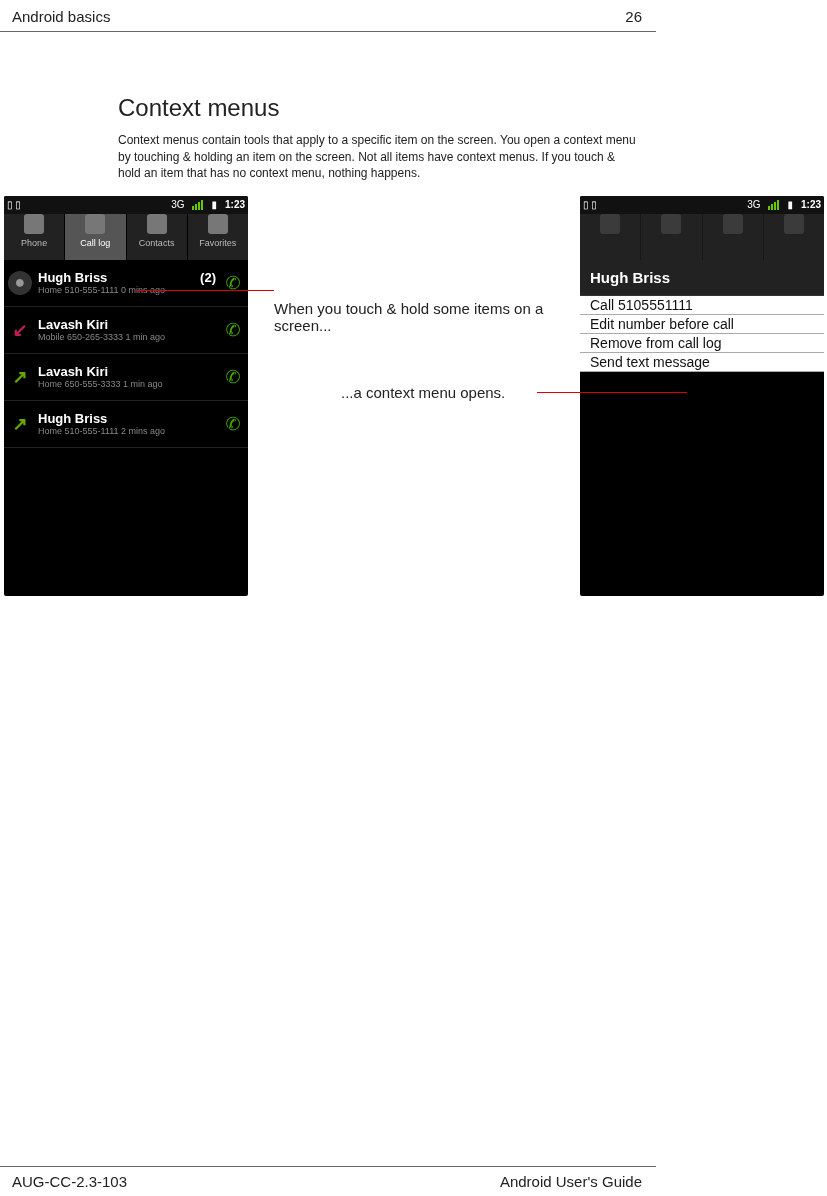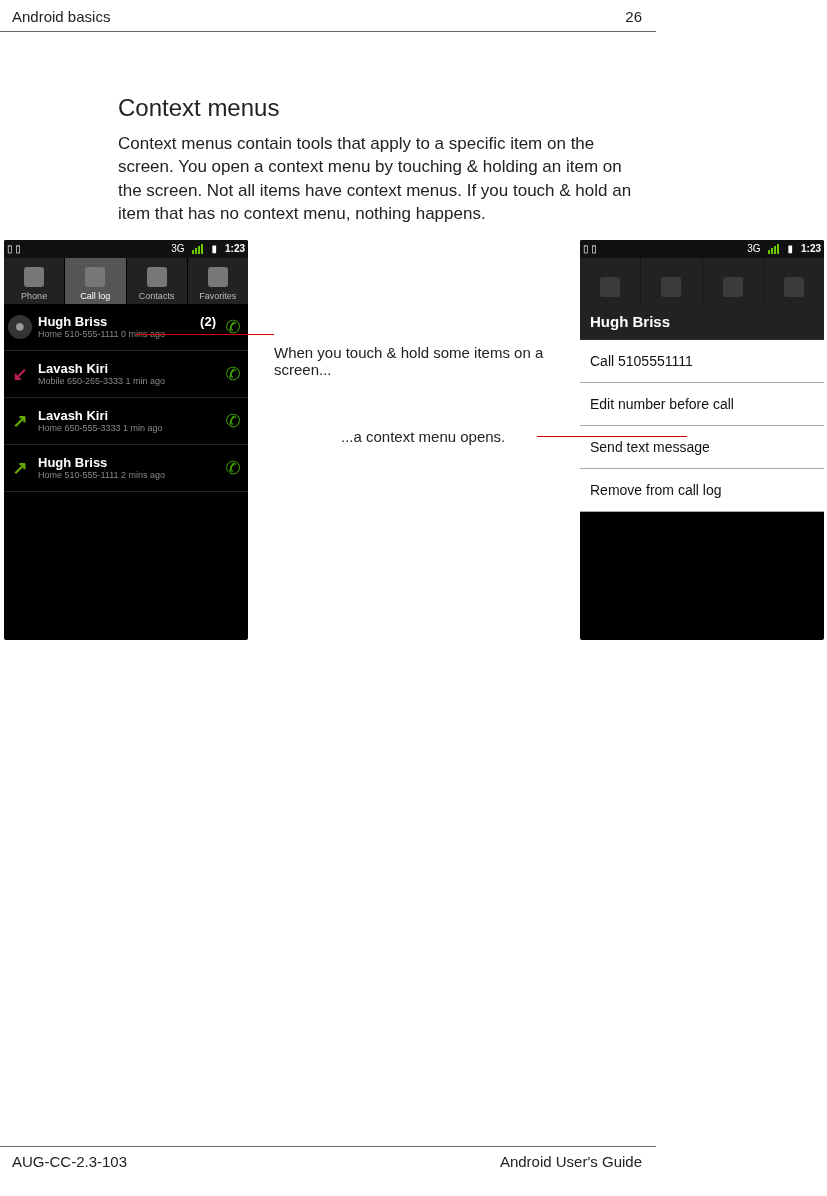--- a/index.html
+++ b/index.html
@@ -2,55 +2,55 @@
 <html><head>
 <meta charset="utf-8">
 <style>
   html,body{margin:0;padding:0;font-family:Arial,Helvetica,sans-serif;color:#222;background:#fff}
   .page{width:656px;height:1196px;position:relative;box-sizing:border-box}
   .hdr{display:flex;justify-content:space-between;align-items:flex-end;padding:8px 14px 6px 12px;font-size:15px;border-bottom:1px solid #666}
   .hdr .title{letter-spacing:0}
   .hdr .num{}
   .body{padding:14px 16px 0 118px}
   h2{font-size:24px;font-weight:normal;margin:48px 0 10px 0}
-  p.intro{font-size:17px;line-height:1.38;margin:0 4px 14px 0}
+  p.intro{font-size:12px;line-height:1.38;margin:0 4px 14px 0}
   .figs{position:relative;height:420px;margin-left:-116px}
   .phone{position:absolute;width:244px;height:400px;background:#000;border-radius:2px;overflow:hidden;font-size:11px;color:#ddd}
   .phone.left{left:2px;top:0}
   .phone.right{left:578px;top:0}
   .statusbar{height:18px;background:#111;display:flex;justify-content:space-between;align-items:center;padding:0 3px;font-size:10px;color:#fff}
   .statusbar .sicons{display:flex;gap:3px;align-items:center}
   .statusbar .ricons{display:flex;gap:8px;align-items:center}
   .sigbars{display:inline-flex;align-items:flex-end;gap:1px}
   .sigbars span{width:2px;background:#6c0}
   .sigbars span:nth-child(1){height:4px}.sigbars span:nth-child(2){height:6px}.sigbars span:nth-child(3){height:8px}.sigbars span:nth-child(4){height:10px}
   .tabs{display:flex;height:46px;background:#222}
-  .tab{flex:1;display:flex;flex-direction:column;align-items:center;justify-content:flex-end;padding-bottom:3px;font-size:9px;color:#bbb;border-right:1px solid #000}
+  .tab{flex:1;display:flex;flex-direction:column;align-items:center;padding-bottom:3px;font-size:9px;color:#bbb;border-right:1px solid #000}
   .tab:last-child{border-right:none}
   .tab.active{background:#555;color:#fff}
   .tab .ic{width:20px;height:20px;margin-bottom:4px;background:#777;border-radius:3px}
   .row{display:flex;align-items:center;height:46px;border-bottom:1px solid #222;padding:0 4px;gap:6px}
   .row .dir{width:24px;height:24px;display:flex;align-items:center;justify-content:center;font-size:18px;font-weight:bold}
   .row .txt{flex:1;min-width:0}
   .row .nm{color:#fff;font-size:13px;font-weight:bold;white-space:nowrap;overflow:hidden;text-overflow:ellipsis;display:flex;justify-content:space-between}
   .row .sub{color:#888;font-size:9px;white-space:nowrap}
   .row .call{width:22px;height:22px;color:#4a0;font-size:18px;display:flex;align-items:center;justify-content:center}
   .dir.missed{color:#c02050}
   .dir.out{color:#6a0}
   .dir.in{color:#999;background:#333;border-radius:50%}
   .ctxhead{background:#222;color:#fff;font-size:15px;font-weight:bold;padding:9px 10px;border-bottom:1px solid #333}
-  .ctxitem{background:#fff;color:#111;font-size:14px;padding:13px 10px;border-bottom:1px solid #aaa}
+  .ctxitem{background:#fff;color:#111;font-size:14px;padding:1px 10px;border-bottom:1px solid #aaa}
   .dimtabs .tab{opacity:.3}
   .ann{position:absolute;font-size:15px;color:#222}
   .ann.a1{left:272px;top:104px;width:270px}
   .ann.a2{left:339px;top:188px}
   .redline{position:absolute;height:0;border-top:1px solid #d00}
   .redline.l1{left:134px;top:94px;width:138px}
   .redline.l2{left:535px;top:196px;width:150px}
-  .ftr{position:absolute;left:0;bottom:0;width:100%;box-sizing:border-box;border-top:1px solid #666;padding:6px 14px 26px 12px;display:flex;justify-content:space-between;font-size:15px}
+  .ftr{position:absolute;left:0;bottom:0;width:100%;box-sizing:border-box;border-top:1px solid #666;padding:6px 14px 6px 12px;display:flex;justify-content:space-between;font-size:15px}
 </style>
 </head>
 <body>
 
 <div class="page">
 
   <div class="hdr">
     <span class="title">Android basics</span>
     <span class="num">26</span>
   </div>
@@ -166,22 +166,22 @@
           <div class="tab">
               <span class="ic"></span>
             </div>
           <div class="tab">
               <span class="ic"></span>
             </div>
         </div>
         <div class="ctxhead">Hugh Briss</div>
         <div class="ctxitem">Call 5105551111</div>
         <div class="ctxitem">Edit number before call</div>
+        <div class="ctxitem">Remove from call log</div>
         <div class="ctxitem">Send text message</div>
-        <div class="ctxitem">Remove from call log</div>
         <div style="background:#000;height:60px"></div>
       </div>
 
       <div class="redline l1"></div>
       <div class="ann a1">When you touch &amp; hold some items on a screen...</div>
       <div class="redline l2"></div>
       <div class="ann a2">...a context menu opens.</div>
 
     </div>
   </div>

